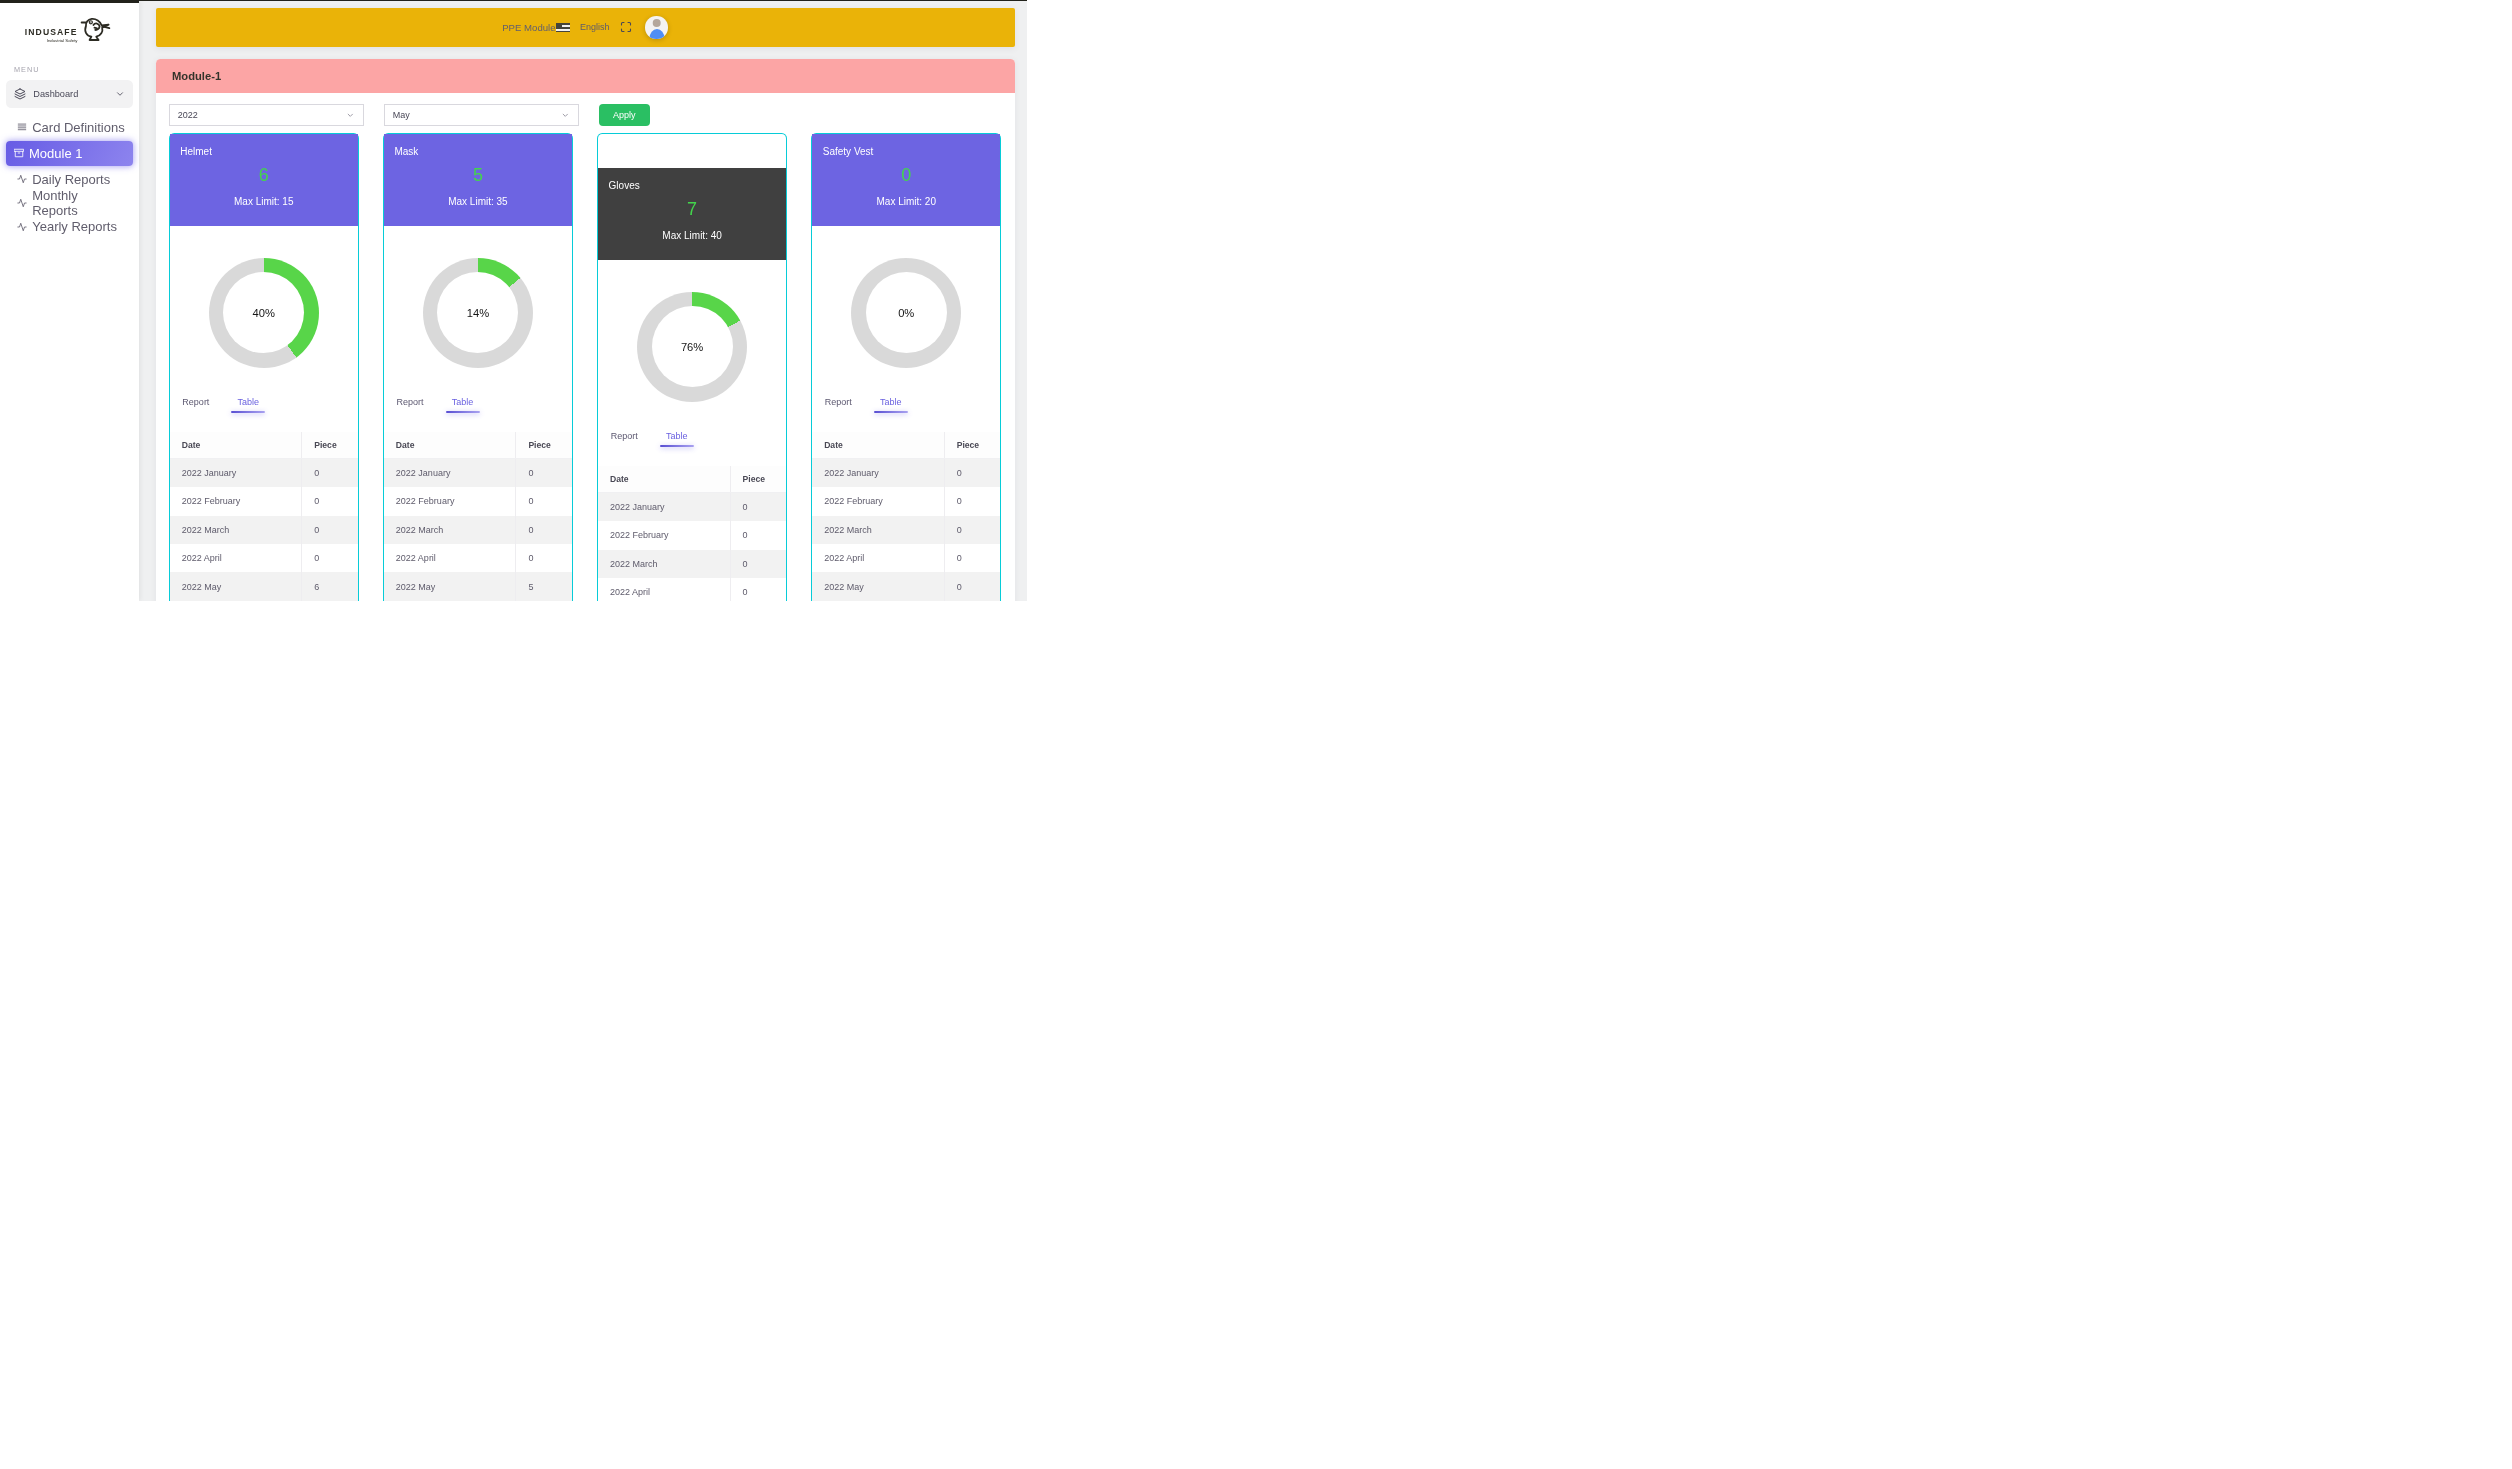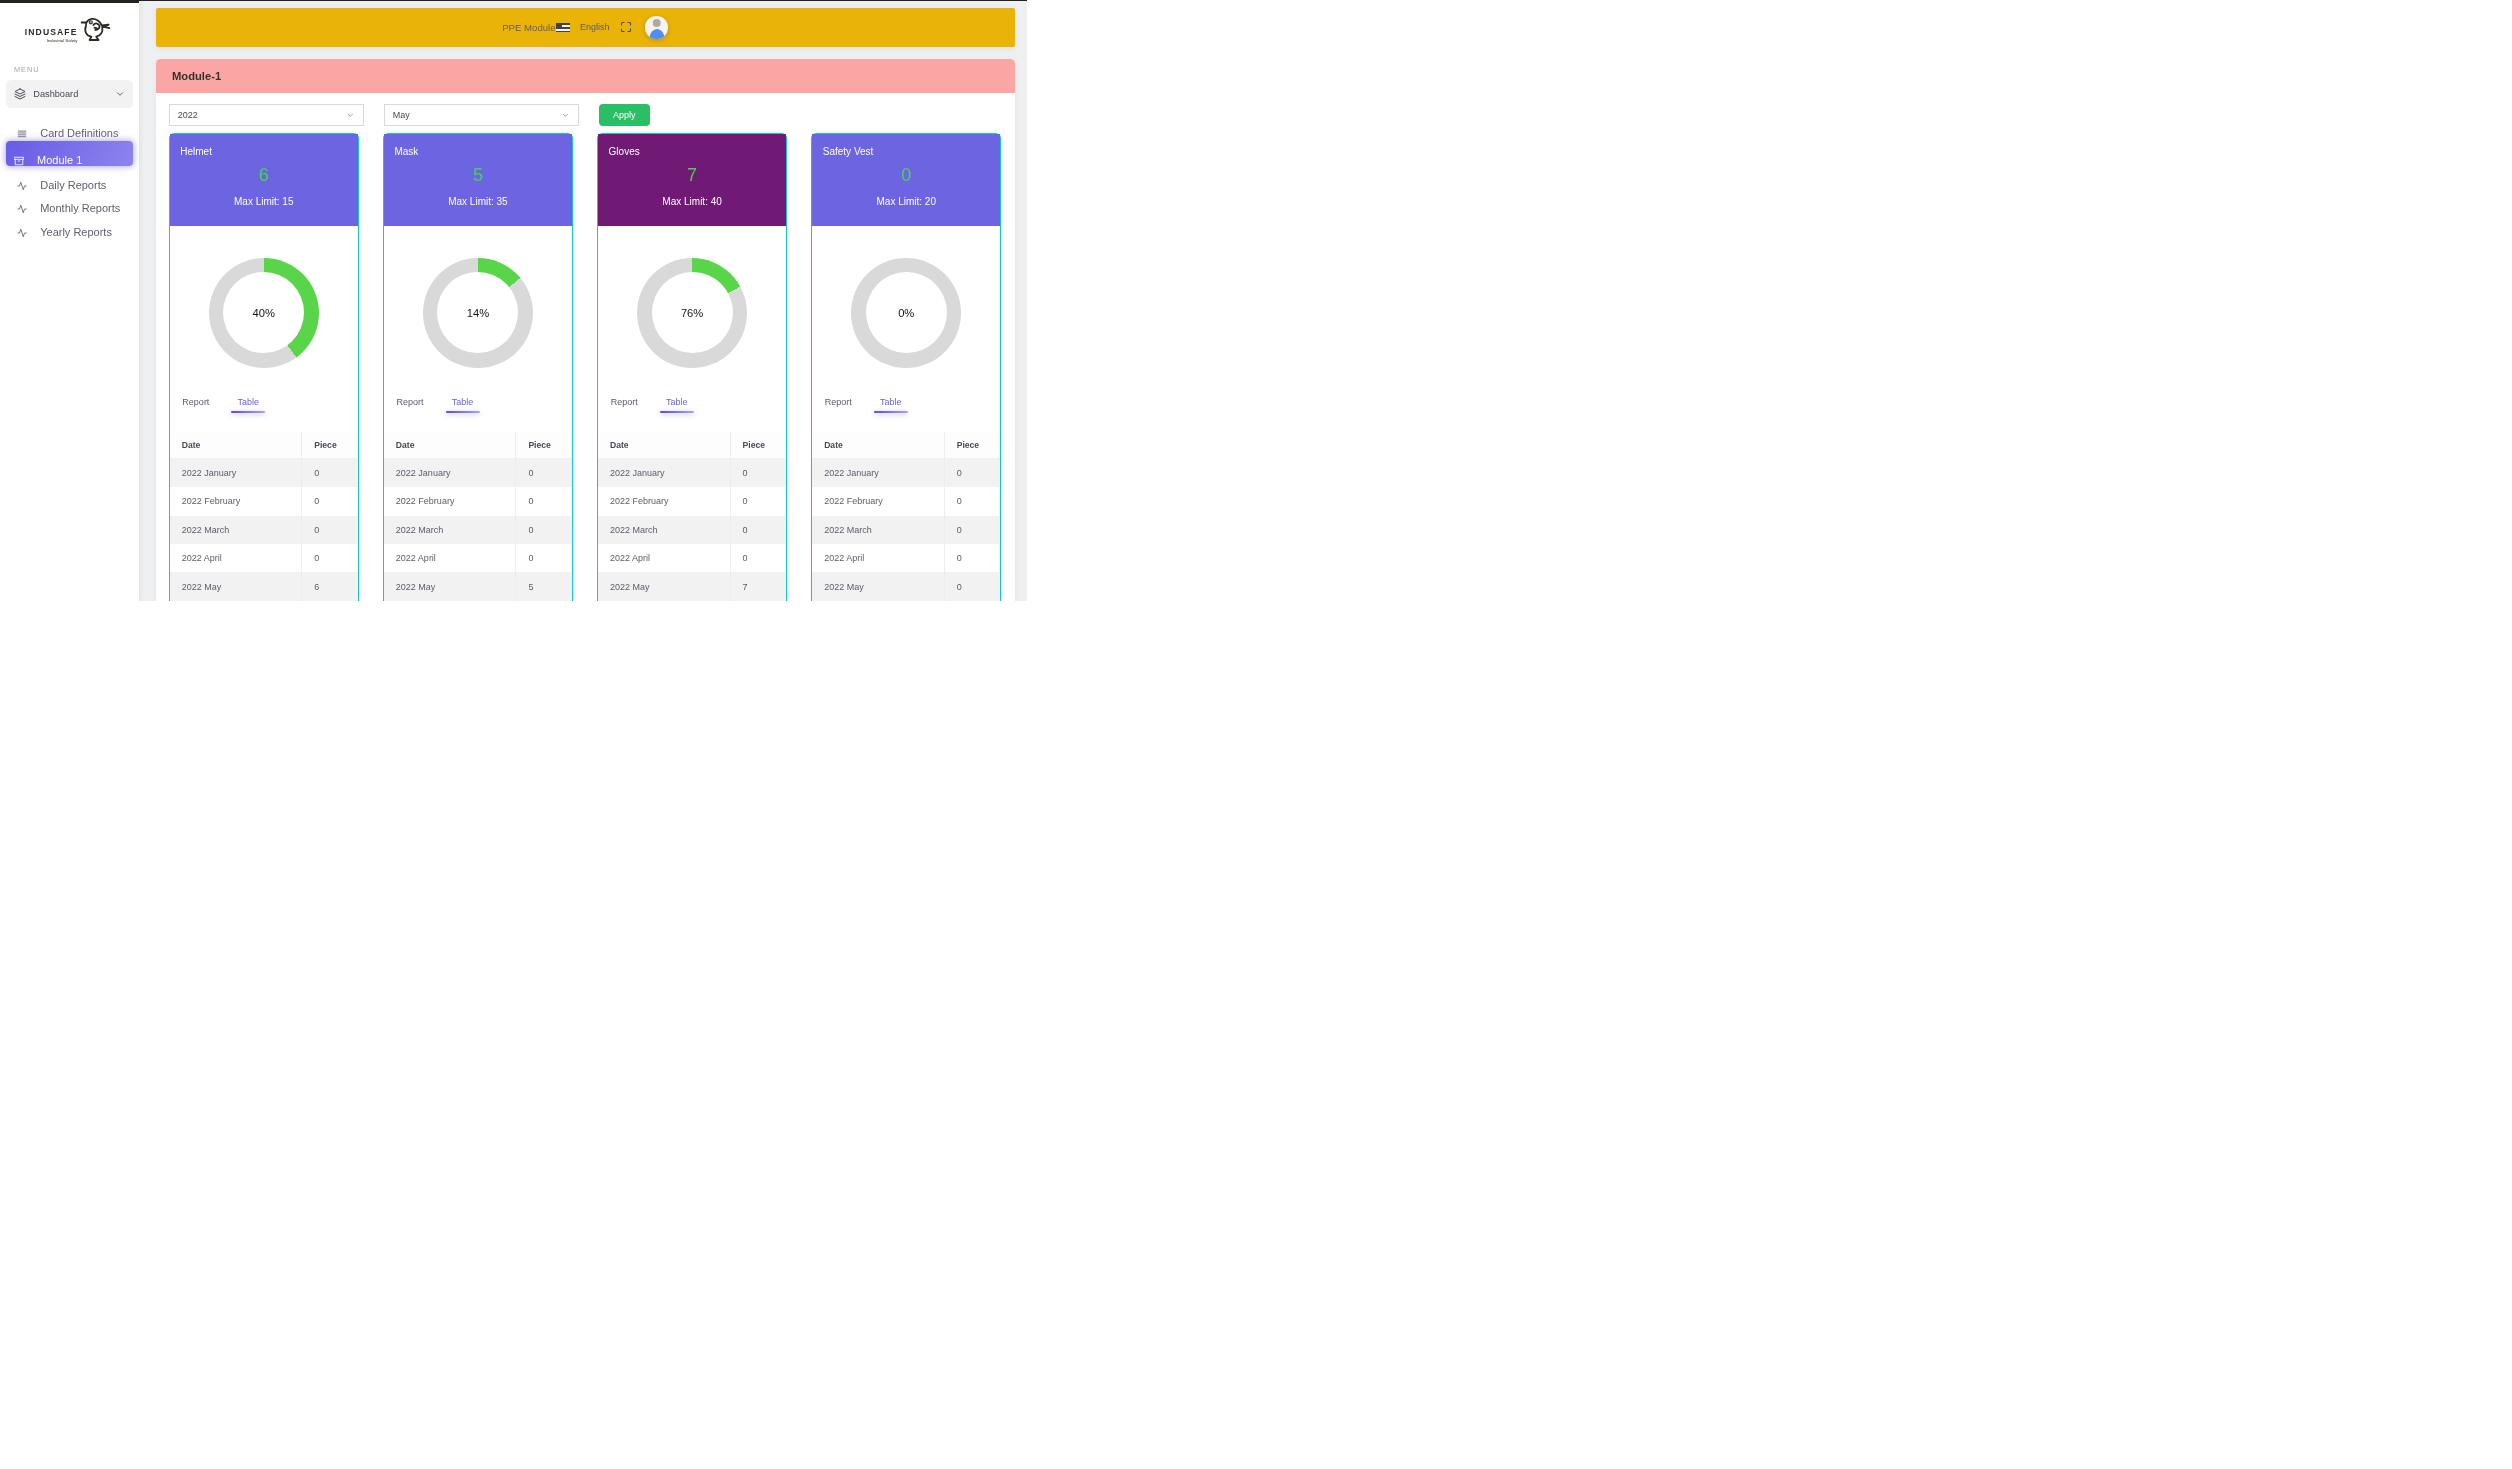--- a/index.html
+++ b/index.html
@@ -13,21 +13,21 @@
   .sidebar{width:139px;min-width:139px;background:#ffffff;box-shadow:0.7px 0 5.3px rgba(0,0,0,.07);z-index:5;padding-top:5.3px;}
   .logo{display:flex;align-items:flex-end;justify-content:center;gap:0.7px;height:42px;padding:1.3px 4px 0;}
   .brand-text{margin-bottom:6px;}
   .brand-name{font-size:8.6px;font-weight:700;letter-spacing:1.1px;color:#2c2b23;}
   .brand-tag{font-size:4.3px;color:#2c2b23;text-align:right;margin-top:0.7px;}
   .bird{width:36px;height:36px;}
   .menu-label{margin:16px 0 6.6px 14px;font-size:7.3px;color:#a6a4ae;letter-spacing:1px;}
   .nav{padding:0 6px;}
   .nav-pill{display:flex;align-items:center;gap:7.3px;height:28px;background:#f2f2f3;border-radius:5.3px;padding:0 8px;color:#494857;font-size:9.2px;cursor:pointer;}
   .nav-pill .grow{flex:1;}
-  .nav-item{display:flex;align-items:flex-end;gap:13px;height:22.4px;padding:0 8px 0 11.2px;font-size:11px;color:#605d6c;cursor:pointer;margin-top:1.3px;}
+  .nav-item{display:flex;align-items:center;gap:5px;height:22.4px;padding:0 8px 0 11.2px;font-size:13px;color:#605d6c;cursor:pointer;margin-top:1.3px;}
   .nav-item.active{background:linear-gradient(118deg,#675ce5 0%,#8d84ee 100%);border-radius:4px;color:#fff;height:24.4px;box-shadow:0 0 6.6px 0.7px rgba(105,95,235,.55);padding:0 8px;margin:2.6px 0;}
   .nav svg{flex-shrink:0;}
 
   
   .main{flex:1;padding:8px 12.5px 0 16.5px;min-width:0;}
   .topbar{height:39px;background:#eab308;border-radius:2px;box-shadow:0 1.3px 6.6px rgba(75,70,92,.08);display:flex;align-items:center;justify-content:center;padding:0 16px;}
   .topbar-title{font-size:9.6px;color:#615e6e;}
   .topbar-right{display:flex;align-items:center;gap:10.6px;}
   .flag{width:14px;height:8.6px;position:relative;background:repeating-linear-gradient(#45443c 0 0.7px,#f2f2f0 0.7px 1.3px);}
   .flag::after{content:"";position:absolute;top:0;left:0;width:6px;height:4.6px;background:#45443c;}
@@ -292,21 +292,21 @@
                       <td>0</td>
                     </tr>
                     <tr>
                       <td>2022 May</td>
                       <td>5</td>
                     </tr>
                   </tbody>
     </table>
   </div>
               <div class="card" style="border-color: rgb(7, 204, 216);">
-    <div class="card-head" style="background: #701a75;">
+    <div class="card-head" style="background: #404040; margin-top: 34px;">
       <div class="card-title">Gloves</div>
       <div class="card-count" style="color: rgb(67, 213, 76);">7</div>
       <div class="card-max">Max Limit: 40</div>
     </div>
     <div class="chart-wrap">
       <div class="donut" style="background: conic-gradient(rgb(88, 213, 73) 0%, rgb(88, 213, 73) 17%, rgb(217, 217, 217) 17%, rgb(217, 217, 217) 100%);">
         <span class="donut-label">76%</span>
       </div>
     </div>
     <div class="tabs">

